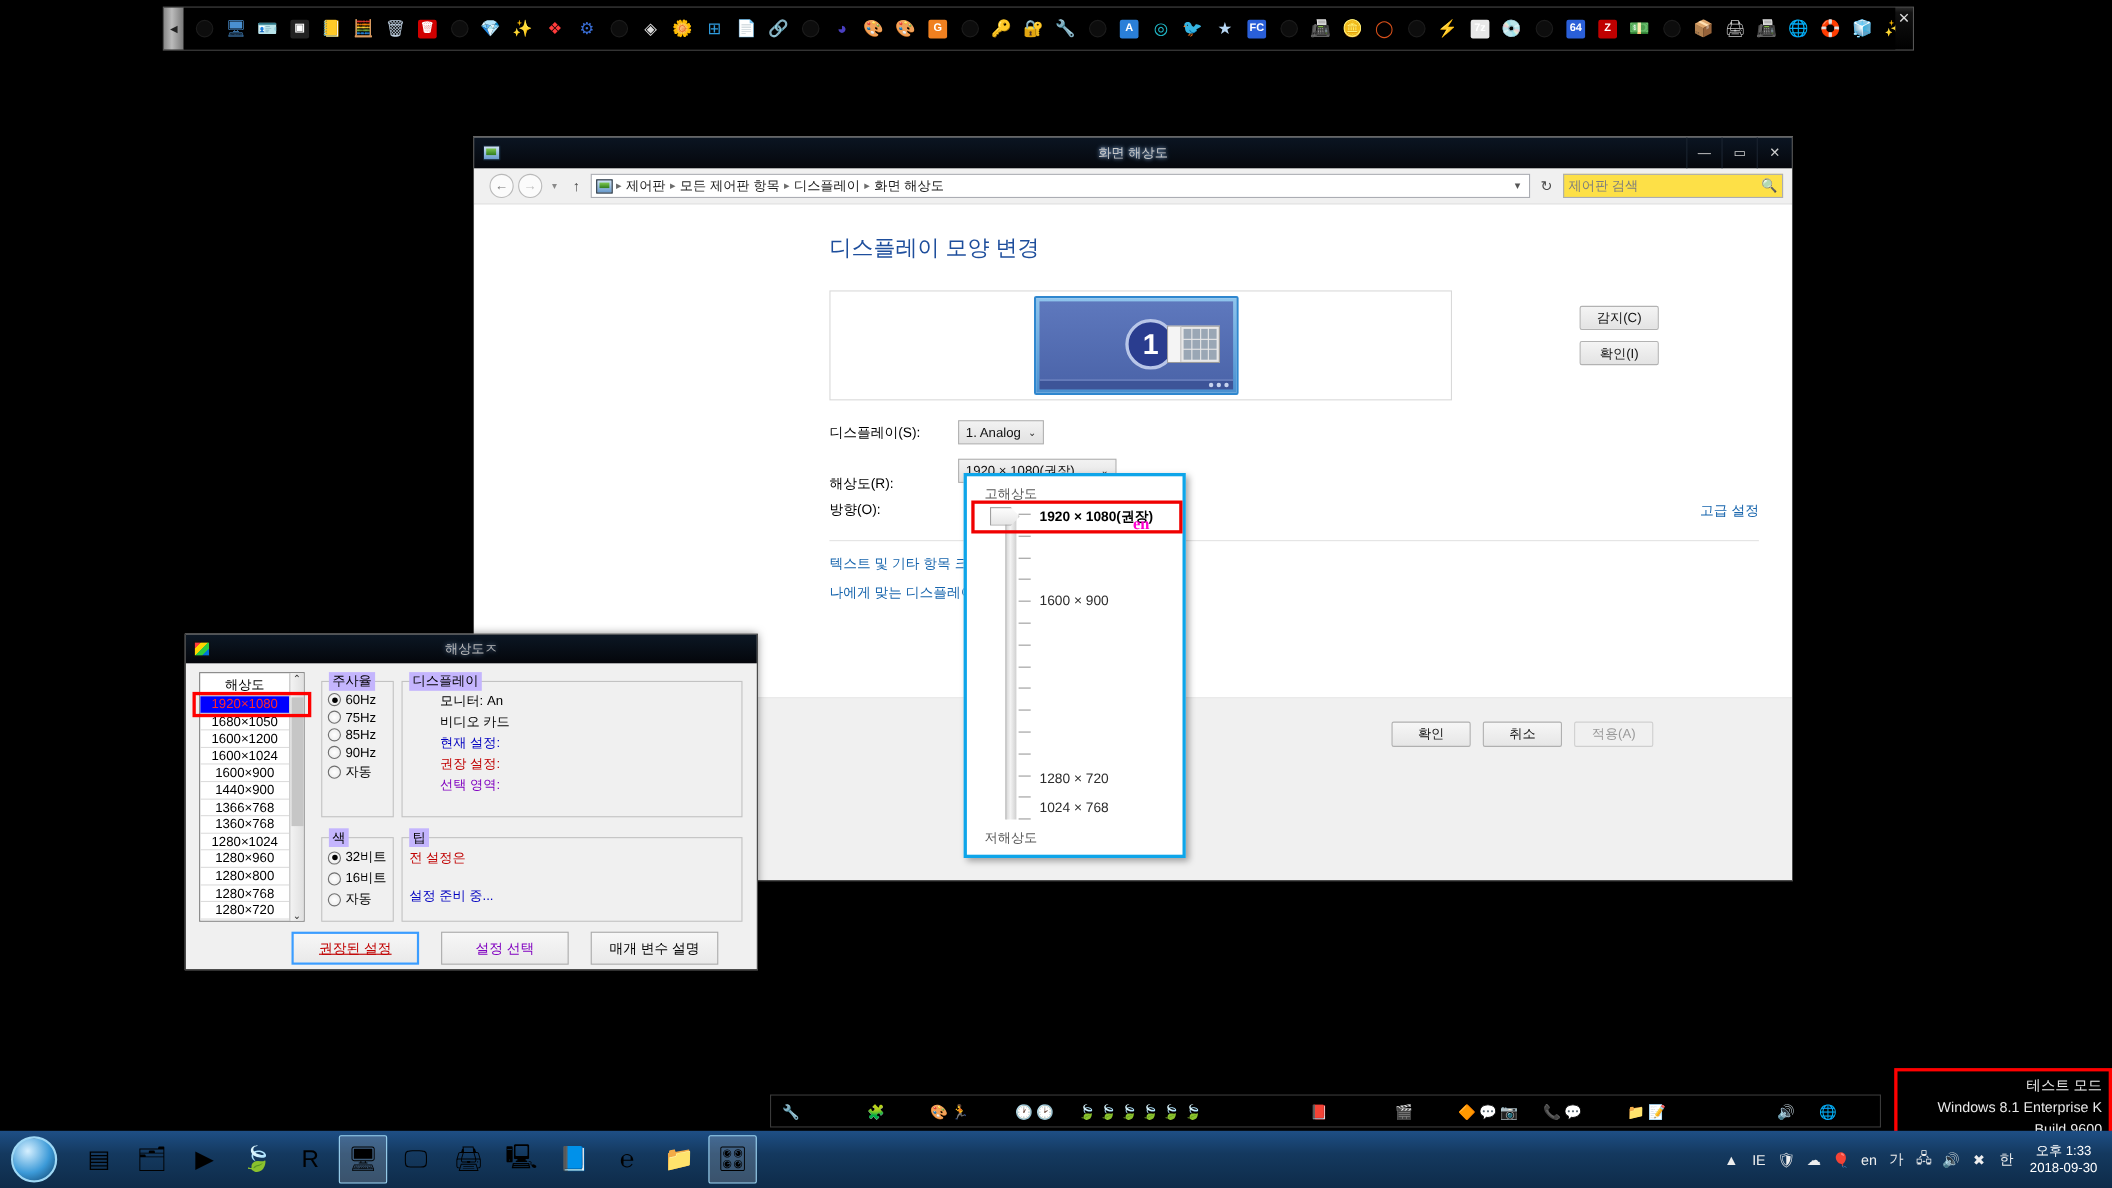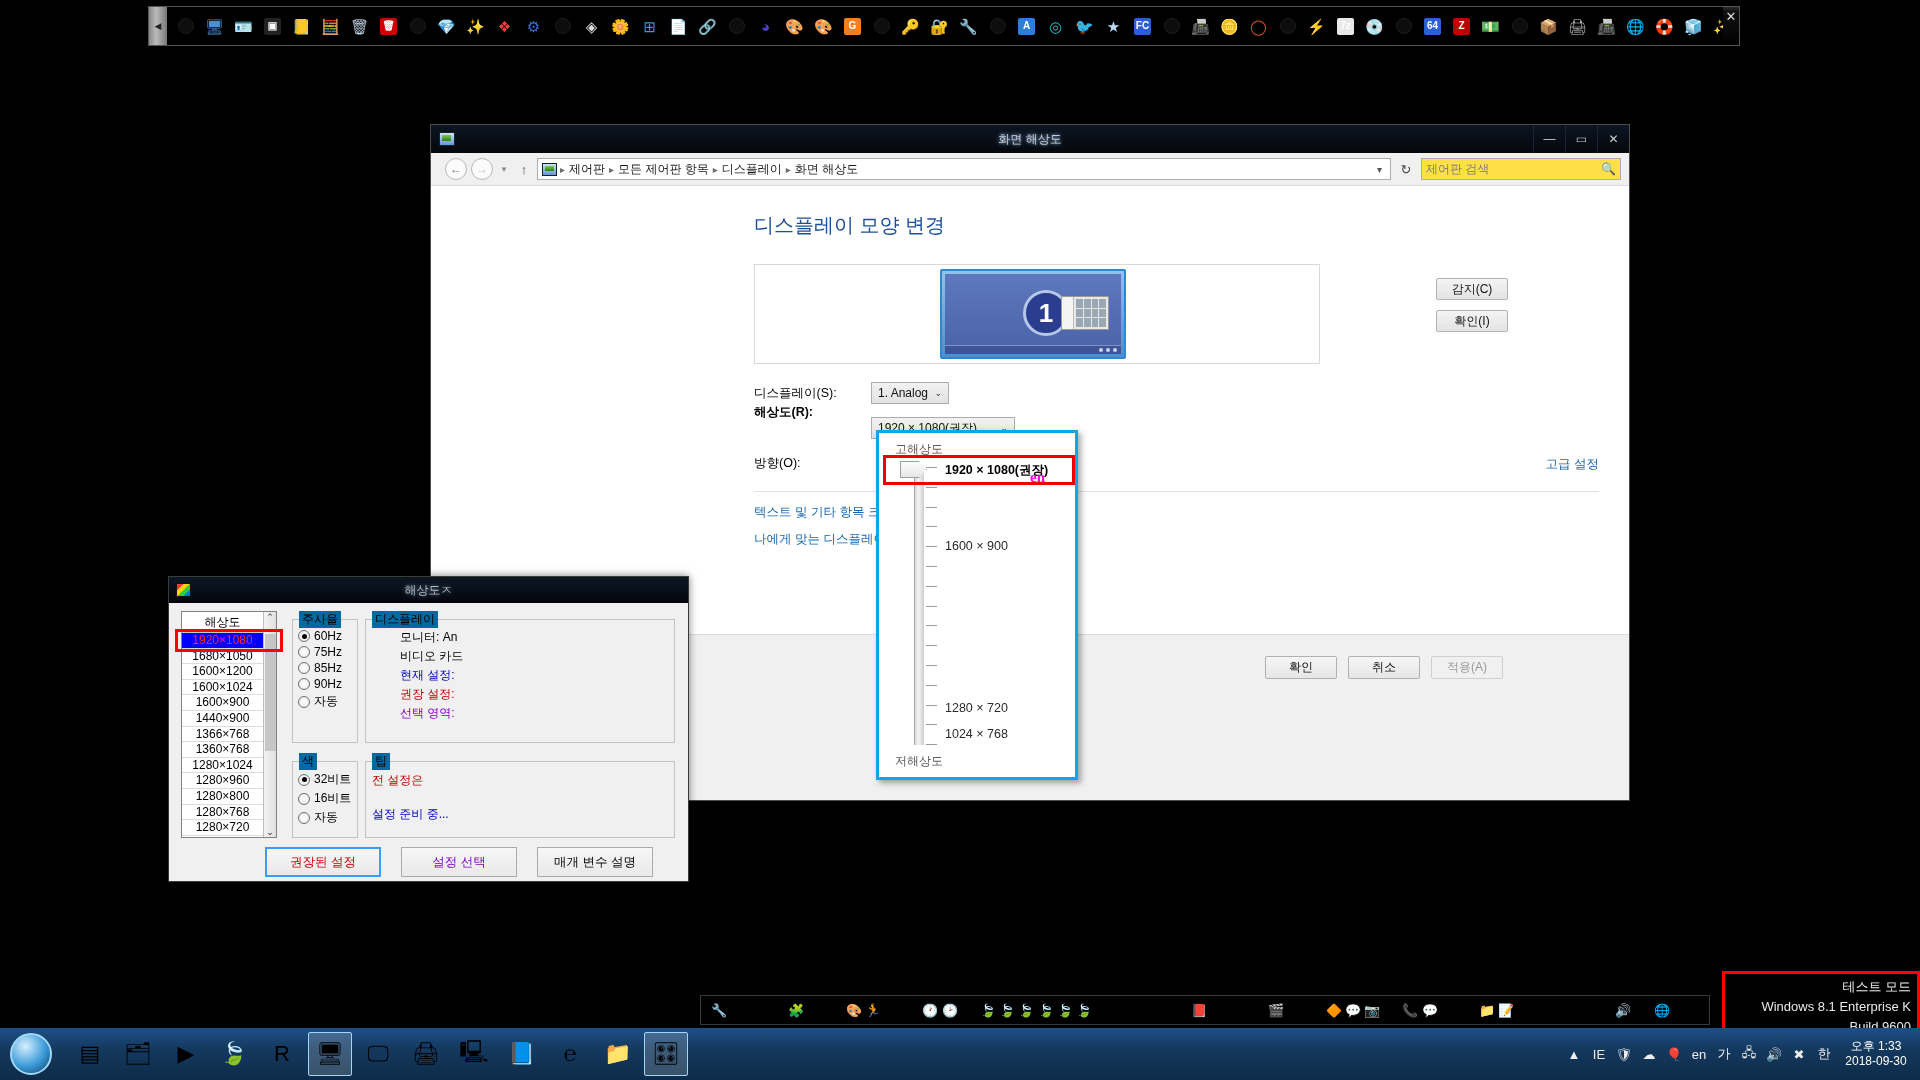--- a/index.html
+++ b/index.html
@@ -204,21 +204,21 @@
     font-size:12px; display:flex;align-items:center;justify-content:center;
     color:#111;
   }
   #btn-detect { left: 1005px; top: 92px; }
   #btn-identify { left: 1005px; top: 124px; }
 
   .field-label {
     position:absolute; font-size:12.5px; color:#000;
   }
   #lbl-display { left: 323px; top: 199px; }
-  #lbl-res     { left: 323px; top: 218px; font-weight: bold; }
+  #lbl-res     { left: 323px; top: 246px; }
   #lbl-orient  { left: 323px; top: 269px; }
 
   .combo {
     position:absolute; height: 22px;
     background: linear-gradient(#f2f2f2,#e2e2e2);
     border: 1px solid #adadad;
     font-size: 12px; color:#111;
     display:flex; align-items:center;
     padding-left: 6px;
   }
@@ -359,21 +359,21 @@
   #res-sel-box {
     position:absolute; left: 6px; top: 26px;
     width: 108px; height: 23px;
     border: 3px solid #ff0000; pointer-events:none; z-index:5;
   }
 
   .grp {
     position:absolute; border:1px solid #c2c2c2; background:transparent;
   }
   .grp > .legend {
-    position:absolute; top:-9px; left:6px; background:#0369a1;
+    position:absolute; top:-9px; left:6px; background:#c4b5fd;
     font-size:12px; padding: 0 3px; color:#000;
   }
   #grp-refresh { left: 123px; top: 16px; width: 66px; height: 124px; }
   #grp-color   { left: 123px; top: 158px; width: 66px; height: 77px; }
   #grp-info    { left: 196px; top: 16px; width: 310px; height: 124px; }
   #grp-tip     { left: 196px; top: 158px; width: 310px; height: 77px; }
 
   .radio-row { display:flex; align-items:center; gap:4px; font-size:12px; color:#000; padding: 1px 0 1px 5px;}
   .radio {
     width: 12px; height: 12px; border-radius:50%;
@@ -390,21 +390,21 @@
   .tip-line { font-size:12px; padding:2px 0 1px 6px; color:#c00000; white-space:nowrap;}
   .tip-line.status { color:#0000c0; padding-top: 16px;}
 
   .legacy-btn {
     position:absolute; top: 244px; height: 30px;
     background: linear-gradient(#f7f7f7,#e9e9e9);
     border:1px solid #aaa;
     display:flex; align-items:center; justify-content:center;
     font-size:12.5px;
   }
-  #lb-rec { left: 96px; width: 116px; border:2px solid #3b9dff; color:#c00000; }
+  #lb-rec { left: 96px; width: 116px; border:2px solid #3b9dff; color:#c00000;text-decoration:underline; }
   #lb-sel { left: 232px; width: 116px; color:#8000c0; }
   #lb-par { left: 368px; width: 116px; color:#000; }
 
   
   #watermark {
     position:absolute; right: 0px; top: 971px;
     width: 198px; height: 76px;
     border: 3px solid #ff0000;
     color:#e9e9e9; text-align:right;
     font-size: 13px; line-height: 1.55;

